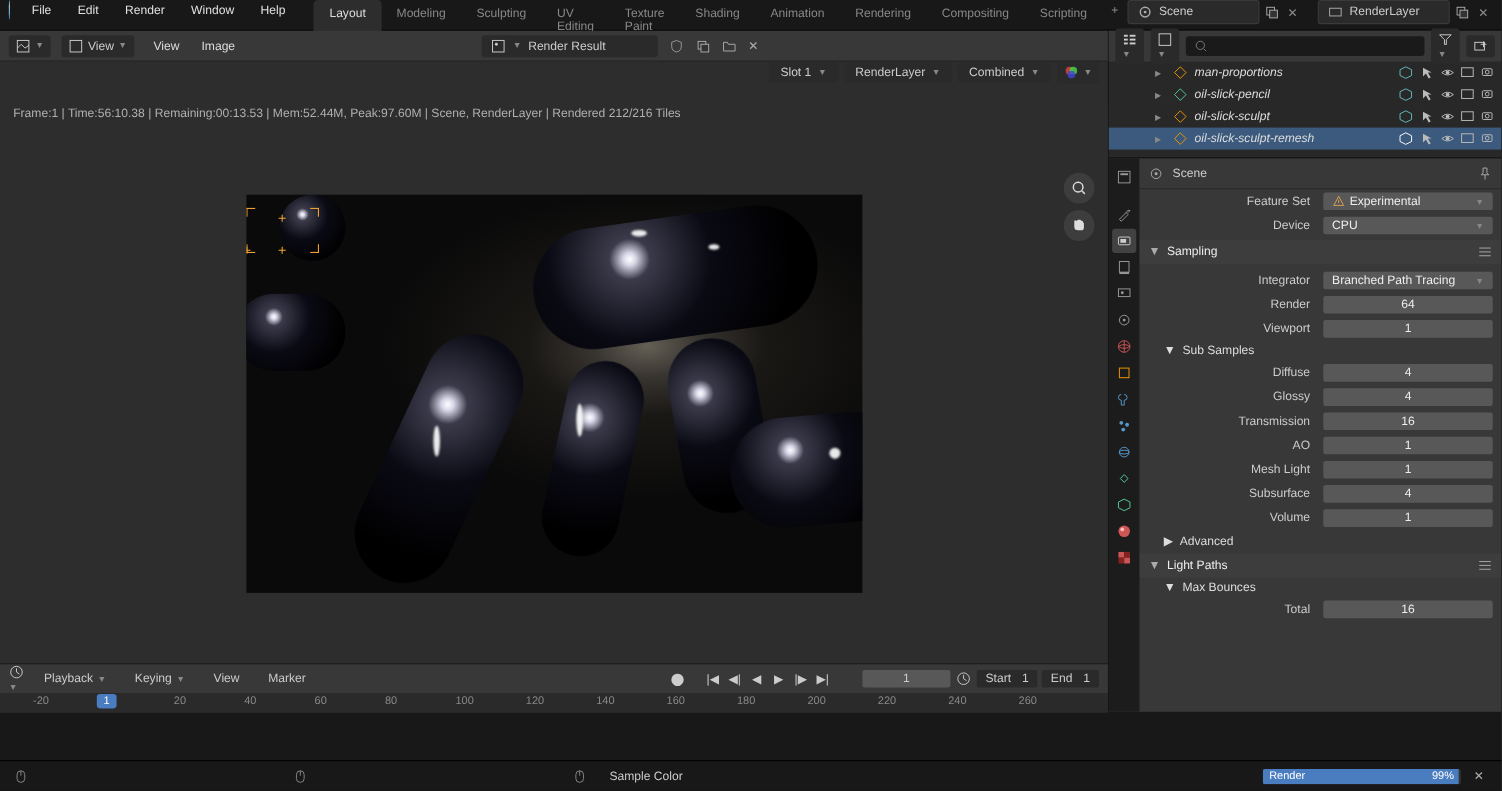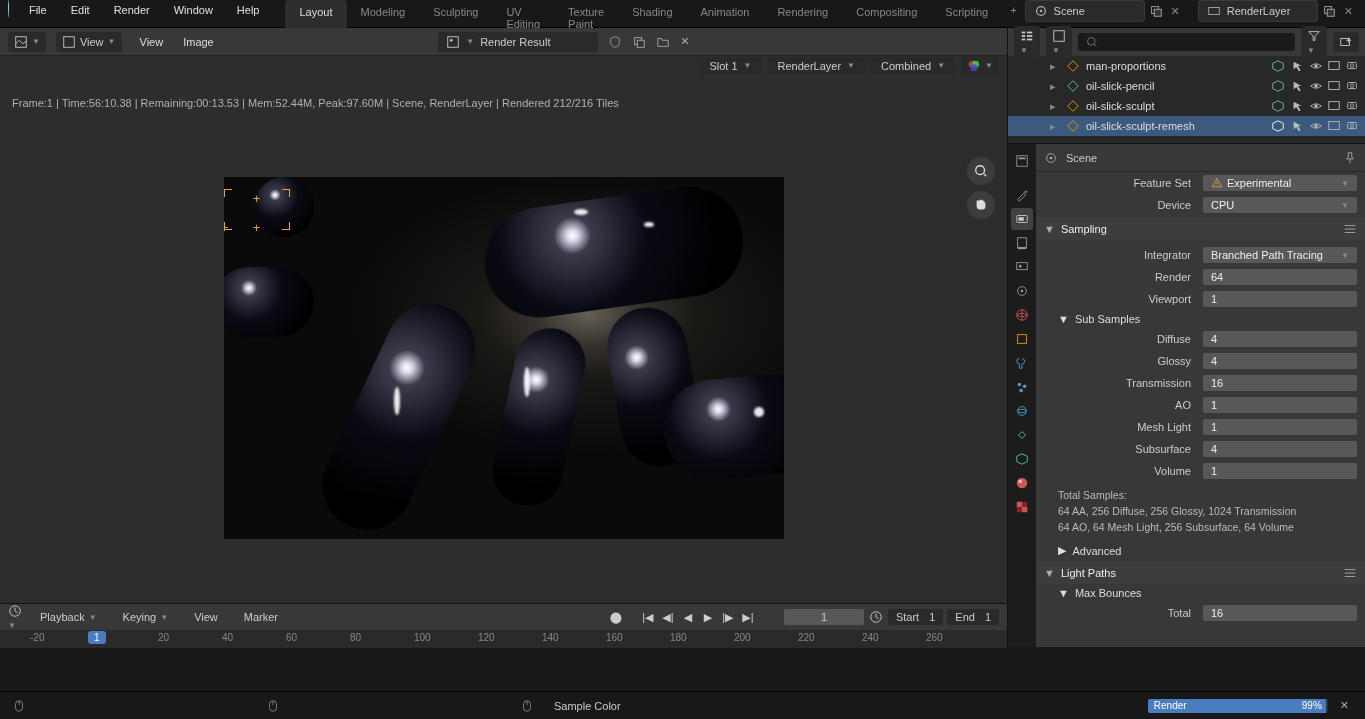--- a/index.html
+++ b/index.html
@@ -42,32 +42,32 @@
 .nav-gizmo { position:absolute; right:12px; top:44px; width:28px; height:28px; background:#3d3d3d; border-radius:50%; display:flex; align-items:center; justify-content:center; color:#ddd; font-size:14px; }
 .nav-gizmo2 { top:78px; }
 .rightpanel { width:358px; background:#323232; display:flex; flex-direction:column; border-left:1px solid #111;}
 .outliner { height:116px; background:#282828; border-bottom:1px solid #111; }
 .ol-header { height:28px; background:#383838; display:flex; align-items:center; padding:0 6px; gap:6px; }
 .ol-header .olbtn { background:#2a2a2a; padding:3px 6px; border-radius:3px; cursor:pointer;}
 .ol-header .search { flex:1; background:#1a1a1a; padding:3px 8px; border-radius:3px; display:flex; align-items:center; gap:4px; color:#888;}
 .ol-row { display:flex; align-items:center; padding:2px 6px 2px 42px; gap:6px; height:20px;}
 .ol-row.selected { background:#3b5a7d; }
 .ol-row .tri { color:#888; cursor:pointer; width:10px;}
-.ol-row .obj { color:#ddd; flex:1;}
+.ol-row .obj { color:#ddd; flex:1;font-style:italic;}
 .ol-row .toggles { display:flex; gap:4px; color:#999;}
 .ol-row .oicon { width:14px; height:14px; display:inline-block;}
 .props { flex:1; display:flex; overflow:hidden; }
 .props-tabs { width:28px; background:#1c1c1c; display:flex; flex-direction:column; padding-top:6px; gap:2px; align-items:center;}
 .props-tabs .ptab { width:22px; height:22px; display:flex; align-items:center; justify-content:center; cursor:pointer; border-radius:3px; color:#999;}
 .props-tabs .ptab.active { background:#424242; }
 .props-content { flex:1; background:#383838; overflow-y:auto; }
 .props-header { height:28px; background:#383838; display:flex; align-items:center; padding:0 8px; gap:8px; border-bottom:1px solid #2a2a2a;}
 .prop-row { display:flex; align-items:center; padding:2px 8px; gap:8px; height:22px;}
 .prop-row .plabel { flex:1; text-align:right; color:#ccc; padding-right:4px;}
-.prop-row .pval { width:154px; background:#585858; padding:2px 8px; text-align:left; border-radius:2px; color:#eee; cursor:pointer;}
+.prop-row .pval { width:154px; background:#585858; padding:2px 8px; text-align:center; border-radius:2px; color:#eee; cursor:pointer;}
 .prop-row .pval.drop { text-align:left; display:flex; justify-content:space-between; align-items:center;}
 .prop-row .pcheck { width:14px; height:14px; background:#555; border-radius:2px; margin-right:140px;}
 .section-h { display:flex; align-items:center; padding:4px 8px; gap:6px; background:#3d3d3d; color:#eee; cursor:pointer; margin-top:2px;}
 .section-h .stri { color:#aaa;}
 .subsection { display:flex; align-items:center; padding:3px 8px 3px 22px; gap:6px; color:#ddd; cursor:pointer;}
 .totals { padding:6px 10px 6px 22px; color:#bbb; font-size:10.5px; line-height:1.5;}
 .preseticon { margin-left:auto; color:#aaa; cursor:pointer;}
 .timeline { height:44px; background:#323232; border-top:1px solid #111; width:1007px; }
 .tl-header { height:26px; background:#383838; display:flex; align-items:center; padding:0 8px; gap:10px;}
 .tl-header .tlbtn { padding:3px 8px; cursor:pointer; display:flex; align-items:center; gap:4px;}
@@ -613,25 +613,20 @@
             <div class="pval">1</div>
           </div>
         <div class="prop-row">
             <span class="plabel">Subsurface</span>
             <div class="pval">4</div>
           </div>
         <div class="prop-row">
             <span class="plabel">Volume</span>
             <div class="pval">1</div>
           </div>
-        <div class="totals">
-          <div>Total Samples:</div>
-          <div>64 AA, 256 Diffuse, 256 Glossy, 1024 Transmission</div>
-          <div>64 AO, 64 Mesh Light, 256 Subsurface, 64 Volume</div>
-        </div>
         <div class="subsection">
             <span class="stri">▶</span>
             <span>Advanced</span>
           </div>
         <div class="section-h">
             <span class="stri">▼</span>
             <span>Light Paths</span>
             <svg class="preseticon" width="14" height="14" viewBox="0 0 16 16">
               <line x1="2" y1="4" x2="14" y2="4" stroke="#aaa"></line>
               <line x1="2" y1="8" x2="14" y2="8" stroke="#aaa"></line>

